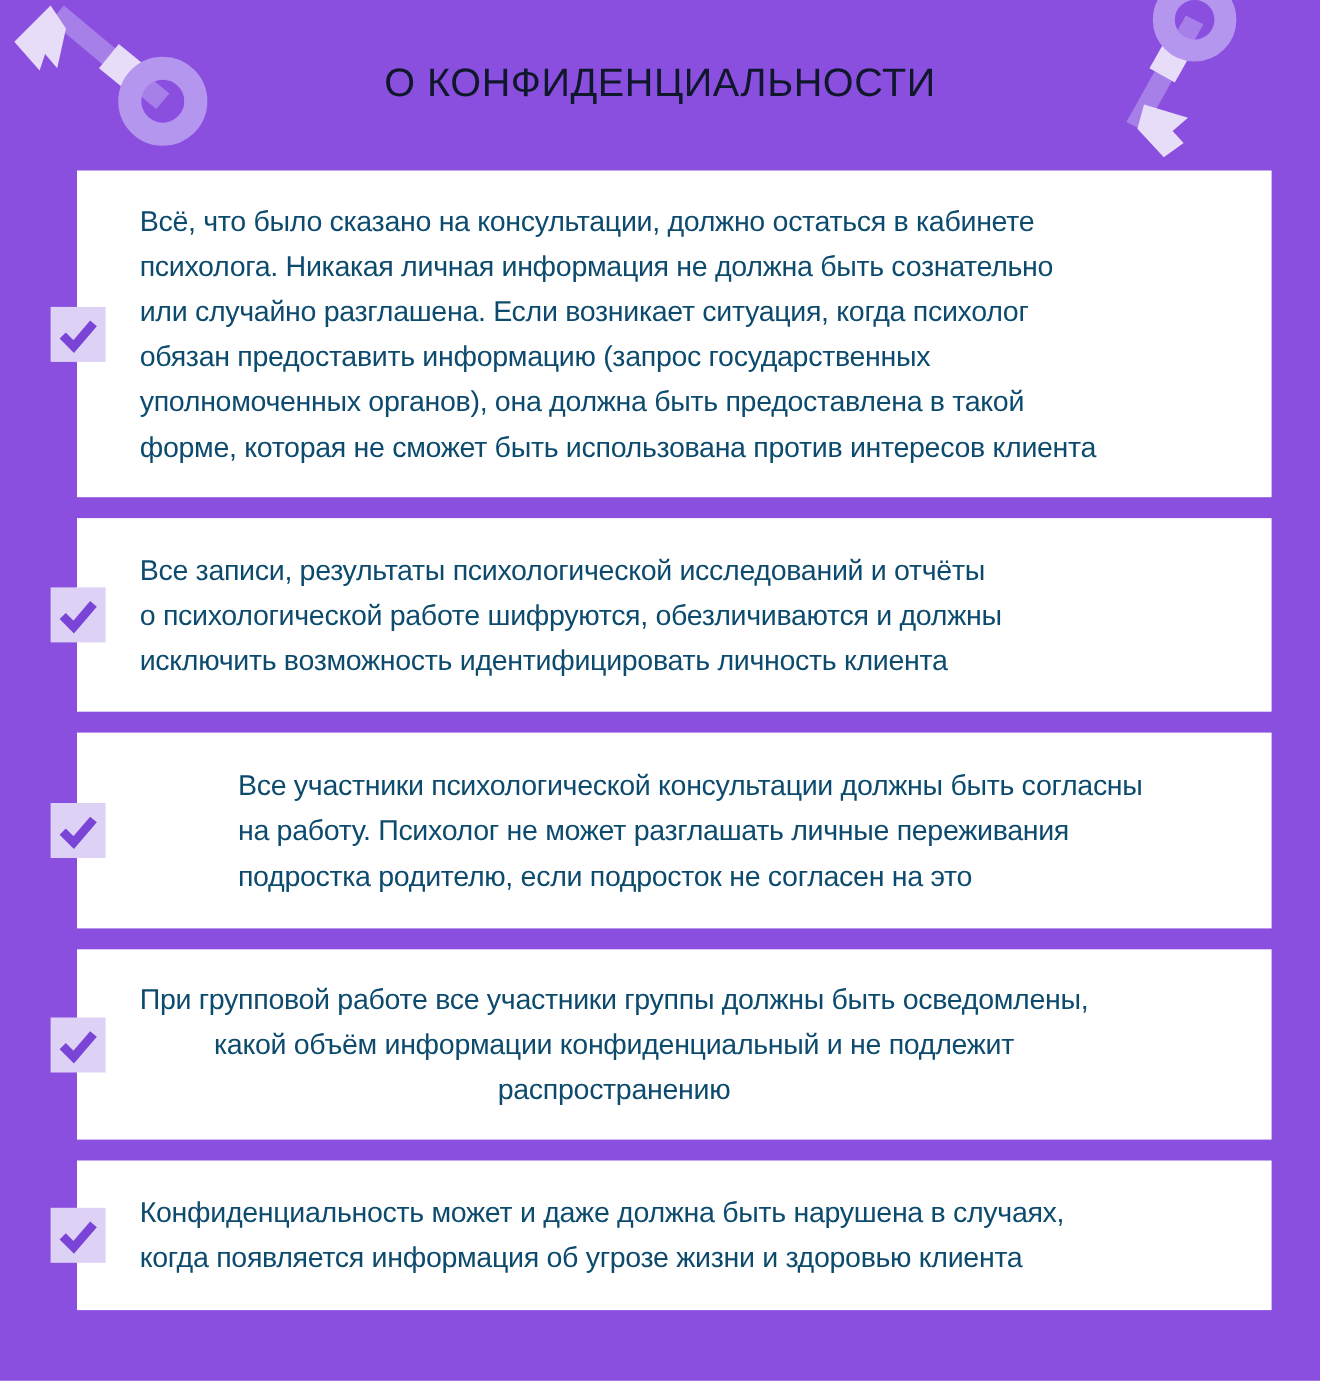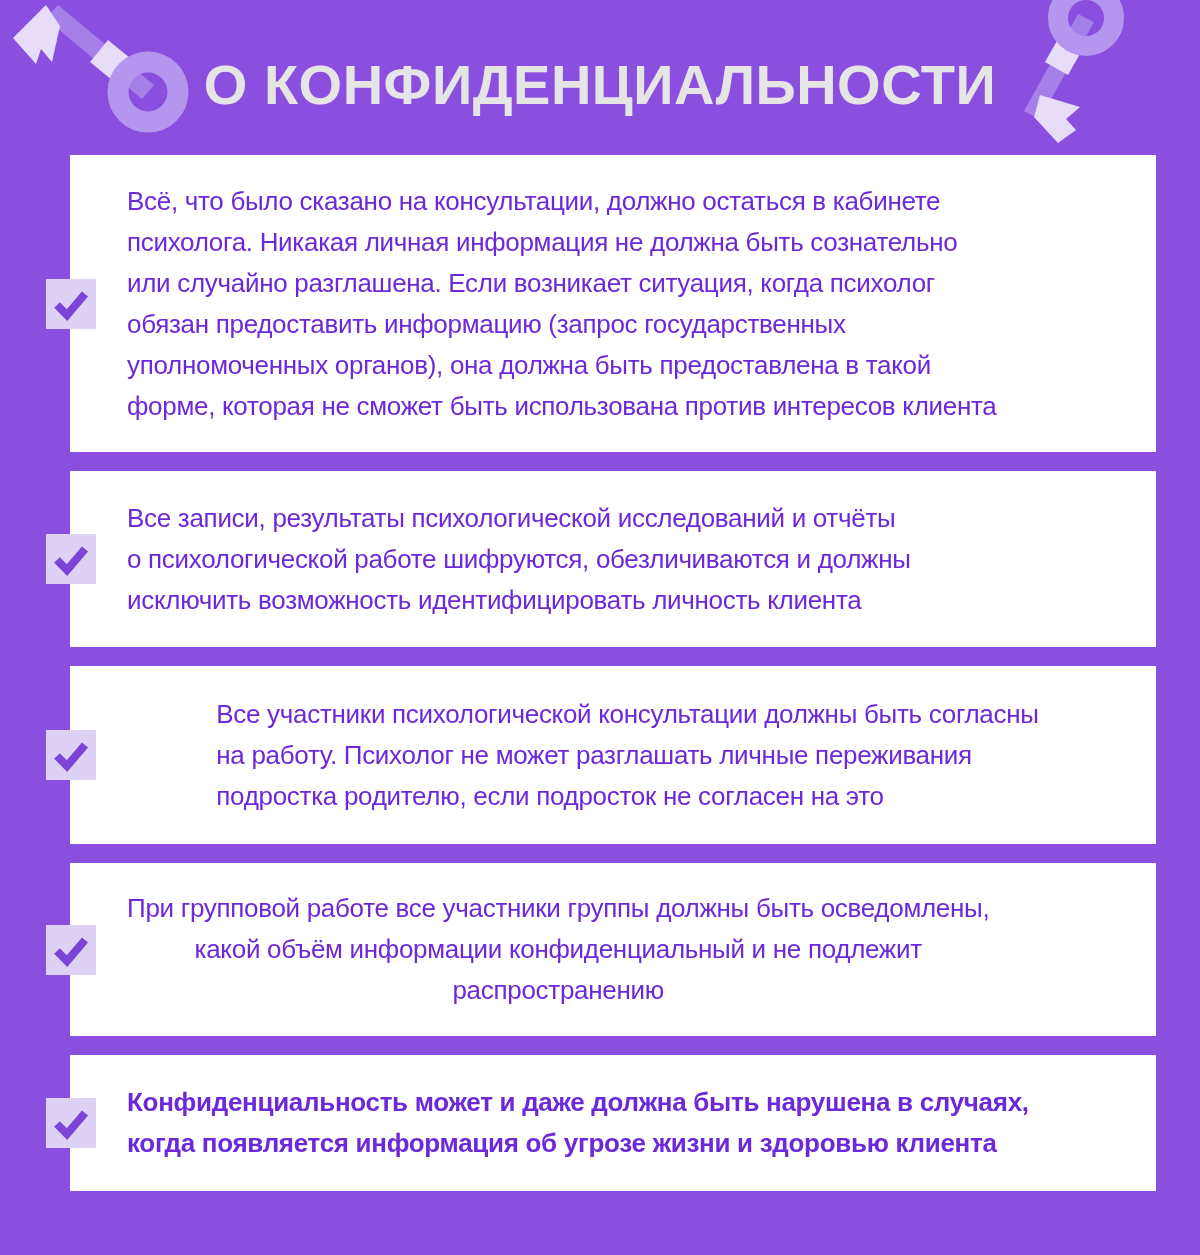--- a/index.html
+++ b/index.html
@@ -17,52 +17,52 @@
   }
   .key-left { left: 0; top: 0; width: 200px; height: 145px; }
   .key-right { left: 1000px; top: 0; width: 145px; height: 150px; }
   .title {
     position: absolute;
     top: 57px;
     left: 0;
     width: 100%;
     margin: 0;
     text-align: center;
-    color: #e5e5e5;
-    font-size: 56px;
+    color: #0f172a;
+    font-size: 36px;
     line-height: 1;
-    font-weight: 700;
+    font-weight: 400;
     letter-spacing: 0.5px;
     text-transform: uppercase;
   }
   .cards {
     position: absolute;
     top: 155px;
     left: 70px;
     width: 1086px;
   }
   .card {
     position: relative;
     background: #FFFFFF;
     width: 100%;
     box-sizing: border-box;
     display: flex;
     align-items: center;
     margin-bottom: 19px;
     padding: 0 28px 0 57px;
   }
-  .card:last-child { margin-bottom: 0; font-weight: bold; }
+  .card:last-child { margin-bottom: 0; }
   .card-1 { min-height: 297px; }
   .card-2 { min-height: 176px; }
   .card-3 { min-height: 178px; justify-content: center; }
   .card-4 { min-height: 173px; text-align: center; }
   .card-5 { min-height: 136px; }
   .card-text {
     margin: 0;
-    color: #6d28d9;
+    color: #0c4a6e;
     font-size: 26px;
     line-height: 41px;
     letter-spacing: -0.3px;
     white-space: pre-line;
   }
   .check {
     position: absolute;
     left: -24px;
     top: 50%;
     transform: translateY(-50%);

